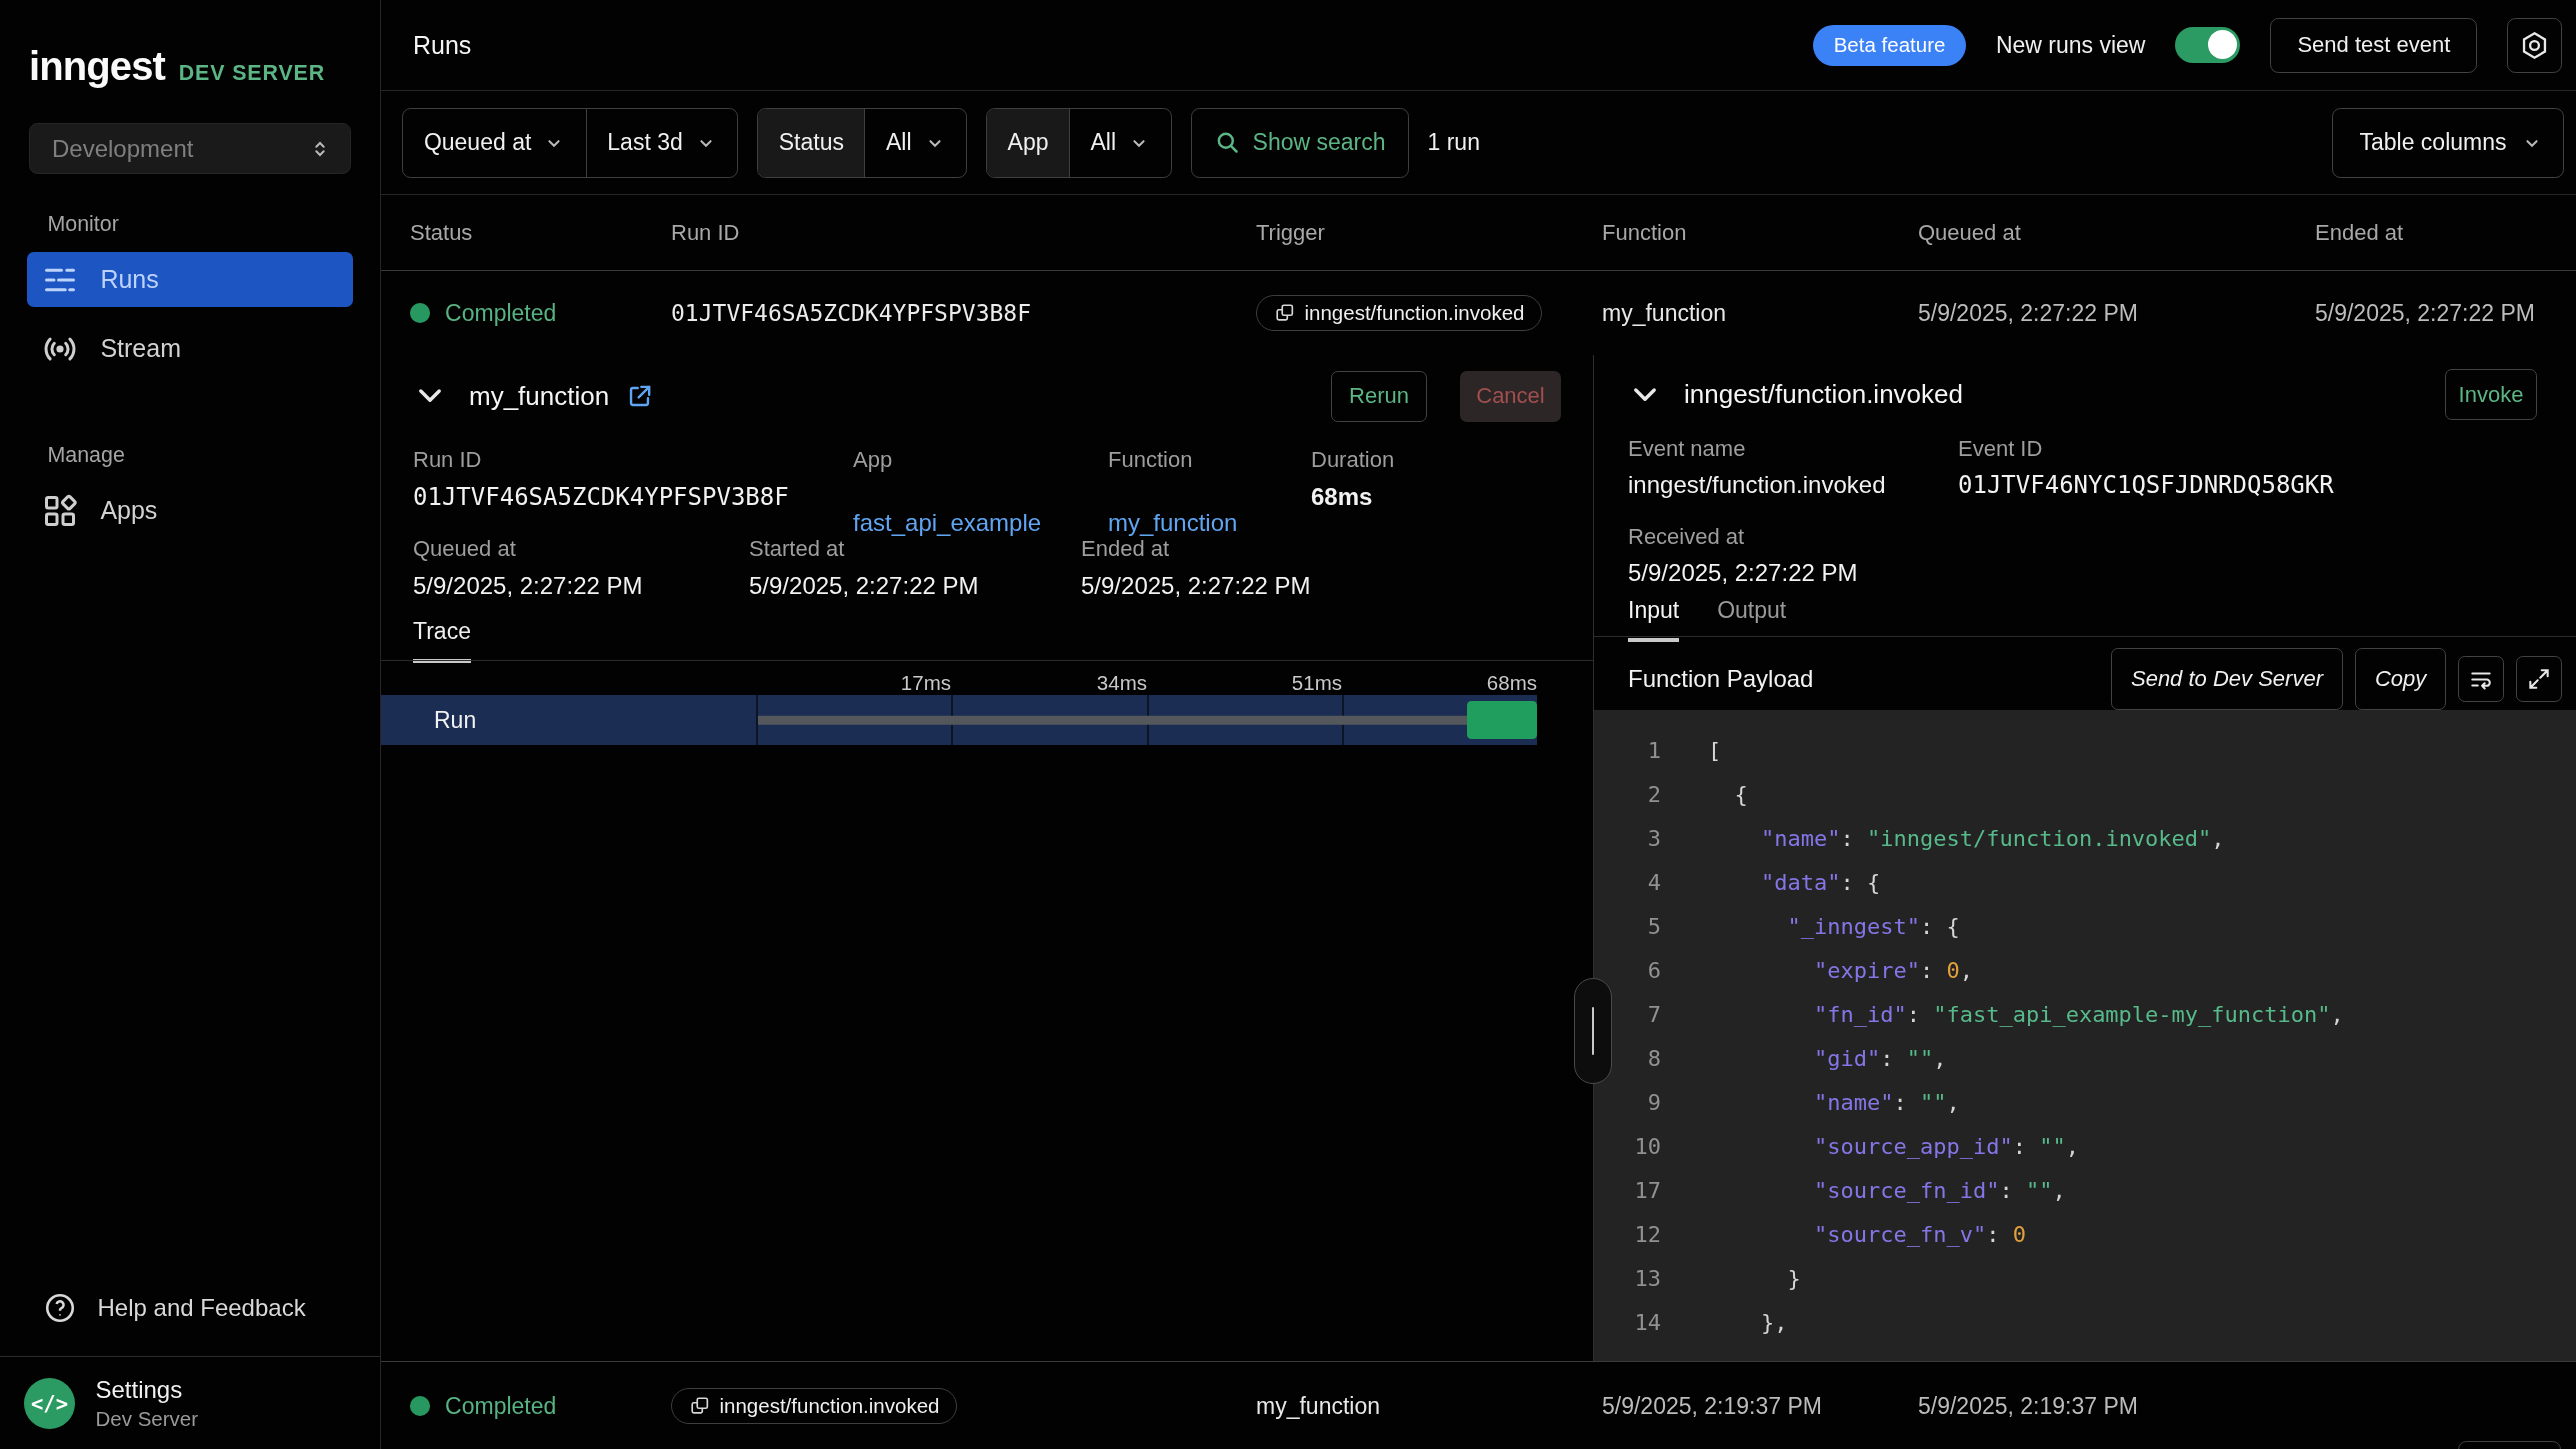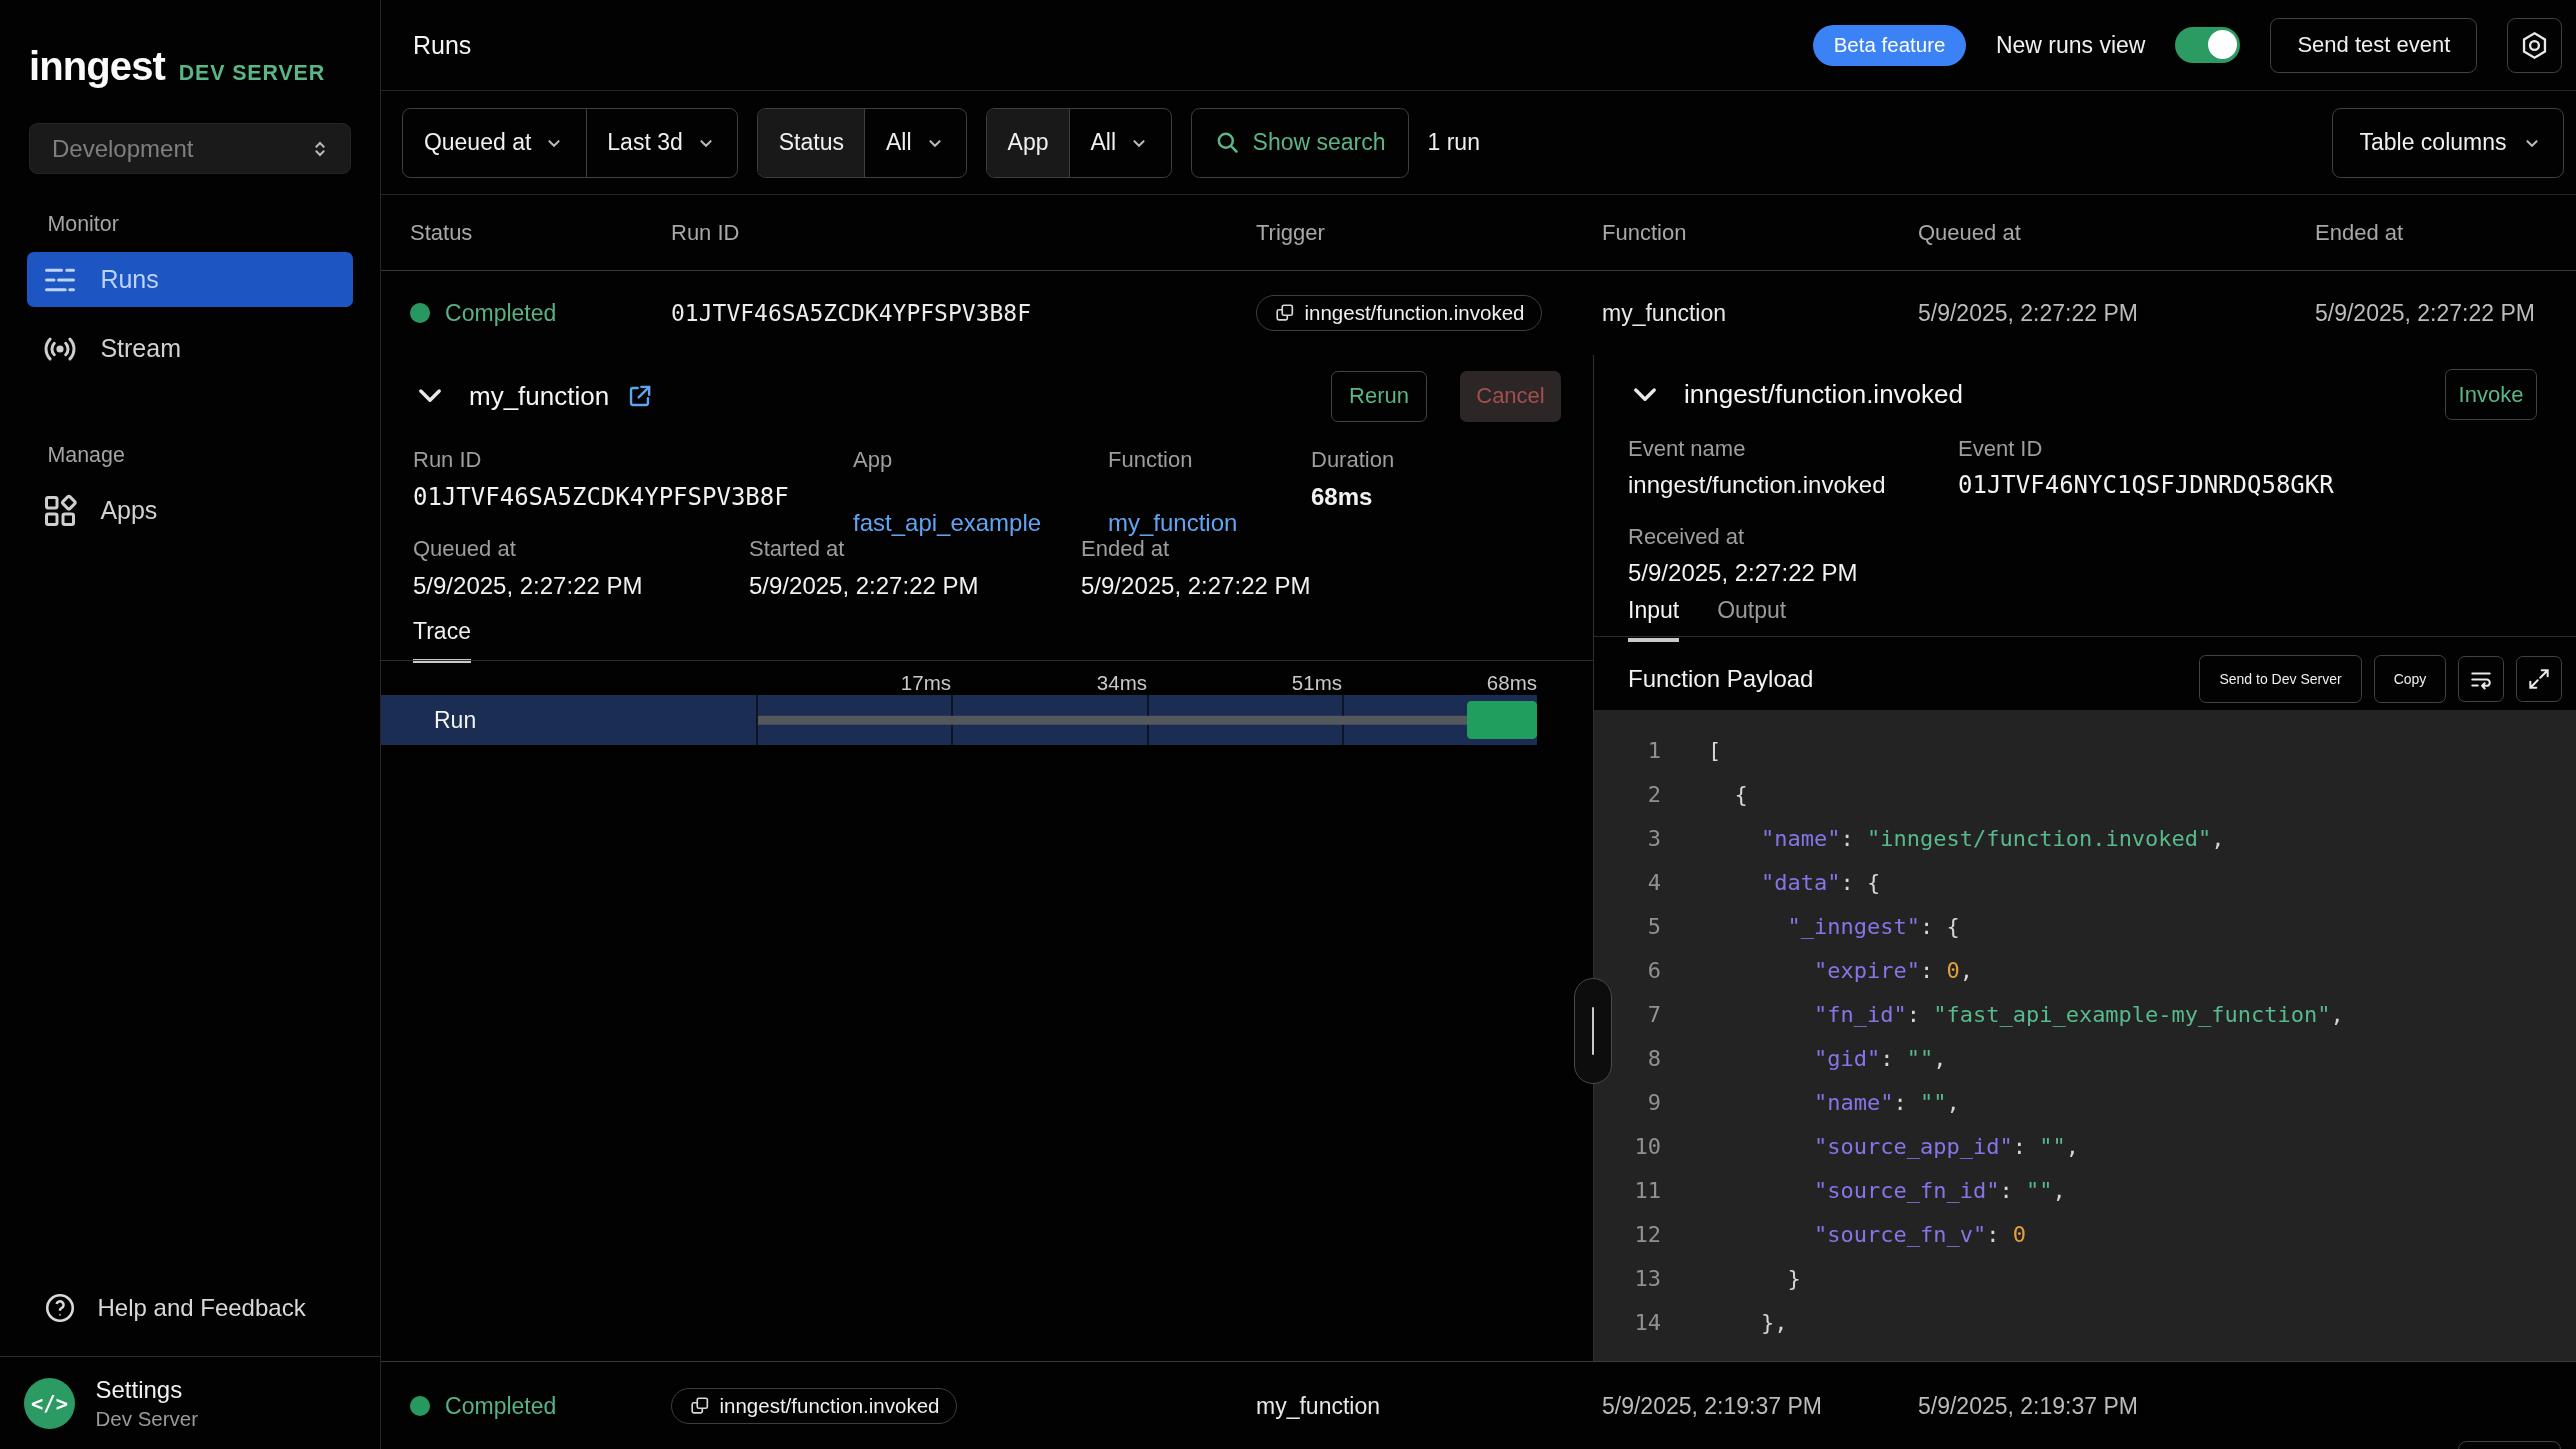--- a/index.html
+++ b/index.html
@@ -122,21 +122,21 @@
   .ev-fld .lbl { font-size:22px; color:#9e9e9e; }
   .ev-fld { position:absolute; }
   .ev-fld .val { font-size:24px; color:#f2f2f2; margin-top:8.5px; }
   .io-tabs { position:absolute; top:242px; left:34px; display:flex; gap:38px; }
   .io-tab { font-size:23px; color:#9a9a9a; padding-bottom:13.7px; cursor:pointer; }
   .io-tab.active { color:#f5f5f5; border-bottom:4.3px solid #c9c9c9; }
   .io-divider { position:absolute; left:0; right:0; top:281px; border-top:1.7px solid #2b2b2b; }
   .payload-head { position:absolute; top:294px; left:34px; right:13.7px; height:60px; display:flex; align-items:center; }
   .payload-title { font-size:24px; color:#f2f2f2; }
   .payload-btns { margin-left:auto; display:flex; gap:12px; align-items:center; }
-  .pbtn { height:48px; padding:0 19px; border-radius:6.8px; font-size:14px; }
+  .pbtn { height:62px; padding:0 19px; border-radius:6.8px; font-size:22px;font-style:italic; }
   .picon-btn { width:46px; height:46px; border-radius:6.8px; }
   .picon-btn svg { width:26px; height:26px; stroke:#e8e8e8; fill:none; stroke-width:1.9; stroke-linecap:round; }
 
   .code-area { position:absolute; left:0; right:0; top:355px; bottom:0; background:#232323;
     padding-top:19px; overflow:hidden; }
   .code-line { display:flex; line-height:44px; font-family:"DejaVu Sans Mono", monospace; font-size:22px; white-space:pre; }
   .code-line .ln { width:67px; text-align:right; color:#919191; flex-shrink:0; }
   .code-line .lc { margin-left:47px; }
   .tok-p { color:#d6d6d6; } .tok-k { color:#8576e8; } .tok-s { color:#57ba8a; } .tok-n { color:#e0a13c; }
 
@@ -423,21 +423,21 @@
               <div class="code-line"><span class="ln">1</span><span class="lc"><span class="tok-p">[</span></span></div>
               <div class="code-line"><span class="ln">2</span><span class="lc"><span class="tok-p">  {</span></span></div>
               <div class="code-line"><span class="ln">3</span><span class="lc"><span class="tok-p">    </span><span class="tok-k">"name"</span><span class="tok-p">: </span><span class="tok-s">"inngest/function.invoked"</span><span class="tok-p">,</span></span></div>
               <div class="code-line"><span class="ln">4</span><span class="lc"><span class="tok-p">    </span><span class="tok-k">"data"</span><span class="tok-p">: {</span></span></div>
               <div class="code-line"><span class="ln">5</span><span class="lc"><span class="tok-p">      </span><span class="tok-k">"_inngest"</span><span class="tok-p">: {</span></span></div>
               <div class="code-line"><span class="ln">6</span><span class="lc"><span class="tok-p">        </span><span class="tok-k">"expire"</span><span class="tok-p">: </span><span class="tok-n">0</span><span class="tok-p">,</span></span></div>
               <div class="code-line"><span class="ln">7</span><span class="lc"><span class="tok-p">        </span><span class="tok-k">"fn_id"</span><span class="tok-p">: </span><span class="tok-s">"fast_api_example-my_function"</span><span class="tok-p">,</span></span></div>
               <div class="code-line"><span class="ln">8</span><span class="lc"><span class="tok-p">        </span><span class="tok-k">"gid"</span><span class="tok-p">: </span><span class="tok-s">""</span><span class="tok-p">,</span></span></div>
               <div class="code-line"><span class="ln">9</span><span class="lc"><span class="tok-p">        </span><span class="tok-k">"name"</span><span class="tok-p">: </span><span class="tok-s">""</span><span class="tok-p">,</span></span></div>
               <div class="code-line"><span class="ln">10</span><span class="lc"><span class="tok-p">        </span><span class="tok-k">"source_app_id"</span><span class="tok-p">: </span><span class="tok-s">""</span><span class="tok-p">,</span></span></div>
-              <div class="code-line"><span class="ln">11</span><span class="lc"><span class="tok-p">        </span><span class="tok-k">"source_fn_id"</span><span class="tok-p">: </span><span class="tok-s">""</span><span class="tok-p">,</span></span></div>
+              <div class="code-line"><span class="ln">17</span><span class="lc"><span class="tok-p">        </span><span class="tok-k">"source_fn_id"</span><span class="tok-p">: </span><span class="tok-s">""</span><span class="tok-p">,</span></span></div>
               <div class="code-line"><span class="ln">12</span><span class="lc"><span class="tok-p">        </span><span class="tok-k">"source_fn_v"</span><span class="tok-p">: </span><span class="tok-n">0</span></span></div>
               <div class="code-line"><span class="ln">13</span><span class="lc"><span class="tok-p">      }</span></span></div>
               <div class="code-line"><span class="ln">14</span><span class="lc"><span class="tok-p">    },</span></span></div>
             </div>
         </div>
       </div>
     </div>
 
     <div class="tgrid trow bottom">
       <div class="status-cell">

